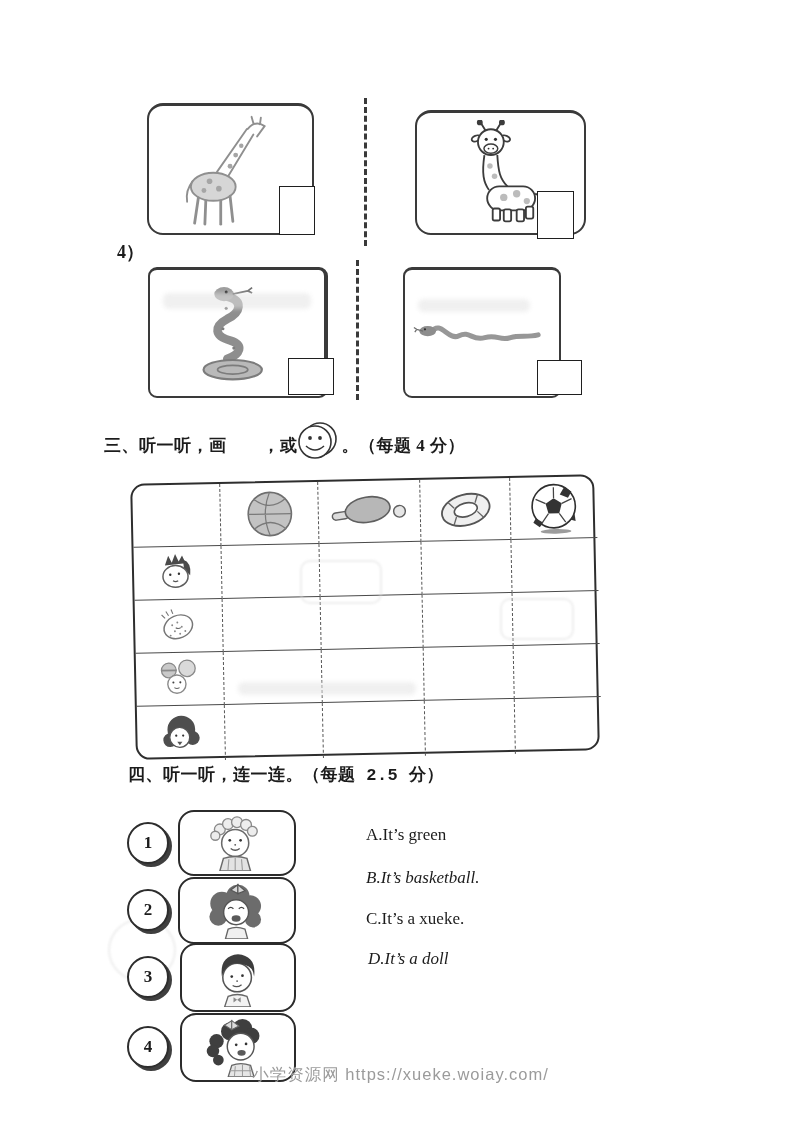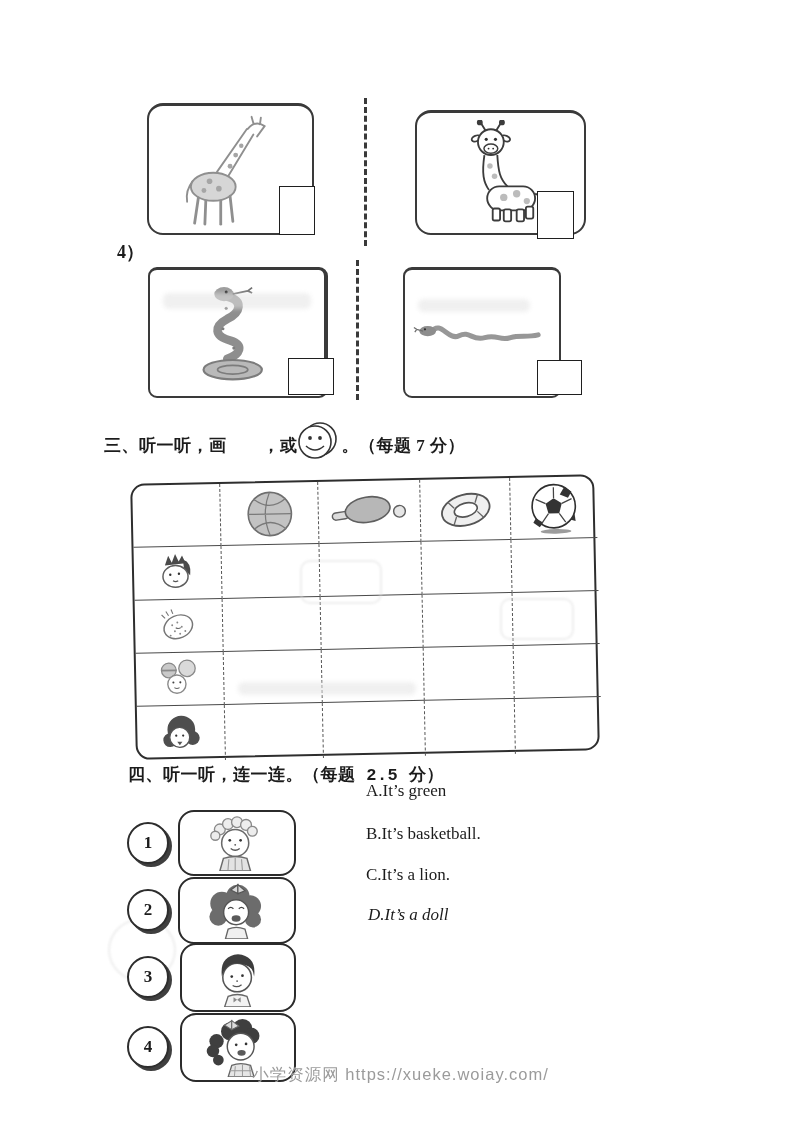--- a/index.html
+++ b/index.html
@@ -52,21 +52,21 @@
     position:absolute;left:127px;width:38px;height:38px;border:2px solid #2d2d2d;
     border-radius:50%;background:#fff;box-shadow:3px 3px 0 0 #3f3f3f;
     display:flex;align-items:center;justify-content:center;
     font-size:17px;font-weight:600;z-index:3;
   }
   .kid-box{
     position:absolute;border:2px solid #2b2b2b;border-radius:16px;background:#fff;
     display:flex;align-items:center;justify-content:center;
   }
   .opt{
-    position:absolute;left:366px;font-size:17px;white-space:nowrap;
+    position:absolute;left:366px;font-size:17px;white-space:nowrap;margin-top:44px;
   }
   
   .footer{
     position:absolute;left:4px;top:1064px;width:793px;text-align:center;
     font-family:Liberation Sans, sans-serif;
     font-size:16.5px;color:#9b9b9b;letter-spacing:1px;
   }
   
   .bleed{
     position:absolute;background:#e4e4e4;opacity:.55;filter:blur(2px);border-radius:6px;
@@ -181,21 +181,21 @@
     <span class="t">三、听一听，画</span>
     <span class="sec3-gap"></span>
     <span class="t">，或</span>
     <svg class="smiley" width="46" height="42" viewBox="0 0 46 42">
       <circle cx="26" cy="18" r="16" fill="#fff" stroke="#333" stroke-width="1.6"></circle>
       <circle cx="21" cy="21" r="16" fill="#fff" stroke="#333" stroke-width="1.6"></circle>
       <circle cx="16" cy="17" r="1.9" fill="#333"></circle>
       <circle cx="26" cy="17" r="1.9" fill="#333"></circle>
       <path d="M 12 25 Q 21 33 30 25" stroke="#333" stroke-width="1.6" fill="none"></path>
     </svg>
-    <span class="t">。（每题 7 分）</span>
+    <span class="t">。（每题 4 分）</span>
   </div>
 
   <div class="grid-table">
 
     <div class="gcell"></div>
     <div class="gcell">
       <svg width="72" height="54" viewBox="0 0 80 60">
         <circle cx="40" cy="30" r="24" fill="#c3c3c3" stroke="#6e6e6e" stroke-width="1.8"></circle>
         <path d="M 40 6 Q 30 30 40 54 M 16 30 L 64 30 M 22 13 Q 40 28 58 13 M 22 47 Q 40 32 58 47" stroke="#7a7a7a" stroke-width="1.4" fill="none"></path>
       </svg>
@@ -295,22 +295,22 @@
     </div>
     <div class="gcell lr"></div>
     <div class="gcell lr"></div>
     <div class="gcell lr"></div>
     <div class="gcell lc lr"></div>
   </div>
 
   <div class="sec-header" style="left:128px;top:763px;font-family:Liberation Mono, monospace;">四、听一听，连一连。（每题 2.5 分）</div>
 
   <div class="opt" style="top:781px;">A.It’s green</div>
-  <div class="opt" style="top:824px;">B.It’s basketball.</div>
-  <div class="opt" style="top:865px;">C.It’s a lion.</div>
+  <div class="opt" style="top:824px;font-style:italic;">B.It’s basketball.</div>
+  <div class="opt" style="top:865px;">C.It’s a xueke.</div>
   <div class="opt" style="top:905px;left:368px;font-style:italic;">D.It’s a doll</div>
 
   <div class="num-circle" style="top:822px;">
       <span>1</span>
     </div>
   <div class="num-circle" style="top:889px;">
       <span>2</span>
     </div>
   <div class="num-circle" style="top:956px;">
       <span>3</span>

